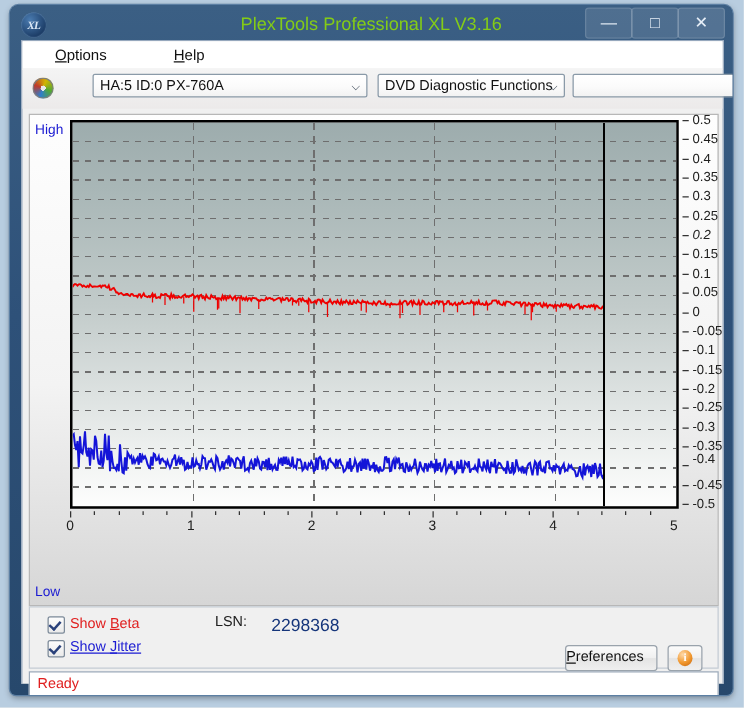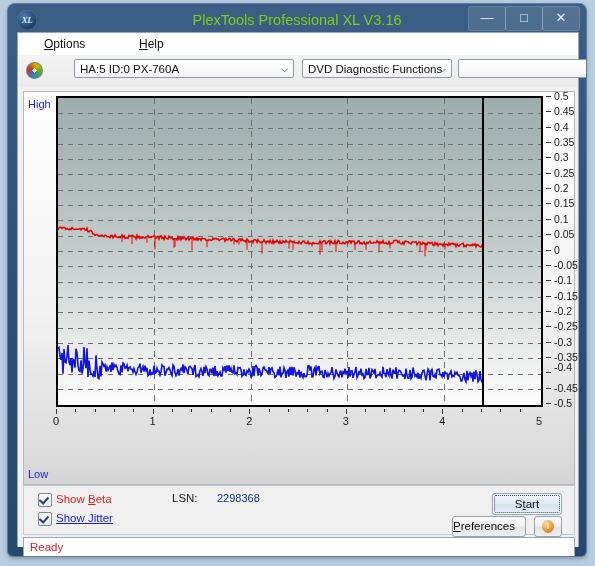--- a/index.html
+++ b/index.html
@@ -139,21 +139,21 @@
   .checkbox::after{
     content:"";position:absolute;left:2px;top:1px;width:4px;height:7px;
     border:solid #29417a;border-width:0 2px 2px 0;transform:rotate(42deg);
   }
   .chklabel{position:absolute;left:18px;top:-1px;line-height:15px;white-space:nowrap;}
   .chklabel u{text-decoration:underline;}
   #lbl-beta{color:#e02020;}
   #lbl-jitter{color:#1b1bd2;text-decoration:underline;}
 
   #lsn-label{position:absolute;left:148px;top:6px;font-size:11.5px;color:#202020;}
-  #lsn-value{position:absolute;left:193px;top:6px;font-size:11px;color:#15357a;}
+  #lsn-value{position:absolute;left:193px;top:6px;font-size:14px;color:#15357a;}
 
   #btn-start{
     position:absolute;right:12px;top:7px;width:68px;height:20px;
     background:linear-gradient(180deg,#f2f7fb 0%,#e2ecf5 48%,#d3e2f0 52%,#e6f0f8 100%);
     border:1px solid #7ca7cf;border-radius:3px;
     box-shadow:0 0 0 1px #fdfefe inset;
     font-size:11.5px;color:#111;text-align:center;line-height:20px;
   }
   #btn-start .focusring{
     position:absolute;left:1px;top:1px;right:1px;bottom:1px;
@@ -290,21 +290,21 @@
             <div class="ytick" style="top: 12.35px;">0.45</div>
             <div class="ytickmark" style="top: 32.7px;"></div>
             <div class="ytick" style="top: 27.7px;">0.4</div>
             <div class="ytickmark" style="top: 48.05px;"></div>
             <div class="ytick" style="top: 43.05px;">0.35</div>
             <div class="ytickmark" style="top: 63.4px;"></div>
             <div class="ytick" style="top: 58.4px;">0.3</div>
             <div class="ytickmark" style="top: 78.75px;"></div>
             <div class="ytick" style="top: 73.75px;">0.25</div>
             <div class="ytickmark" style="top: 94.1px;"></div>
-            <div class="ytick" style="top: 89.1px;">0.2</div>
+            <div class="ytick" style="top: 89.1px; font-style: italic;">0.2</div>
             <div class="ytickmark" style="top: 109.45px;"></div>
             <div class="ytick" style="top: 104.45px;">0.15</div>
             <div class="ytickmark" style="top: 124.8px;"></div>
             <div class="ytick" style="top: 119.8px;">0.1</div>
             <div class="ytickmark" style="top: 140.15px;"></div>
             <div class="ytick" style="top: 135.15px;">0.05</div>
             <div class="ytickmark" style="top: 155.5px;"></div>
             <div class="ytick" style="top: 150.5px;">0</div>
             <div class="ytickmark" style="top: 170.85px;"></div>
             <div class="ytick" style="top: 165.85px;">-0.05</div>
@@ -369,24 +369,20 @@
         <span class="chklabel" id="lbl-beta">Show <u>B</u>eta</span>
       </div>
       <div class="chkrow" id="chk-jitter-row">
         <span class="checkbox"></span>
         <span class="chklabel" id="lbl-jitter">Show <u>J</u>itter</span>
       </div>
 
       <div id="lsn-label">LSN:</div>
       <div id="lsn-value">2298368</div>
 
-      <div id="btn-start">
-        <span>S<u>t</u>art</span>
-        <span class="focusring"></span>
-      </div>
       <div id="btn-prefs">
         <span><u>P</u>references</span>
       </div>
       <div id="btn-info">
         <span id="info-glyph">i</span>
       </div>
     </div>
 
     <div id="statusbar">
       <div id="status-text">Ready</div>

